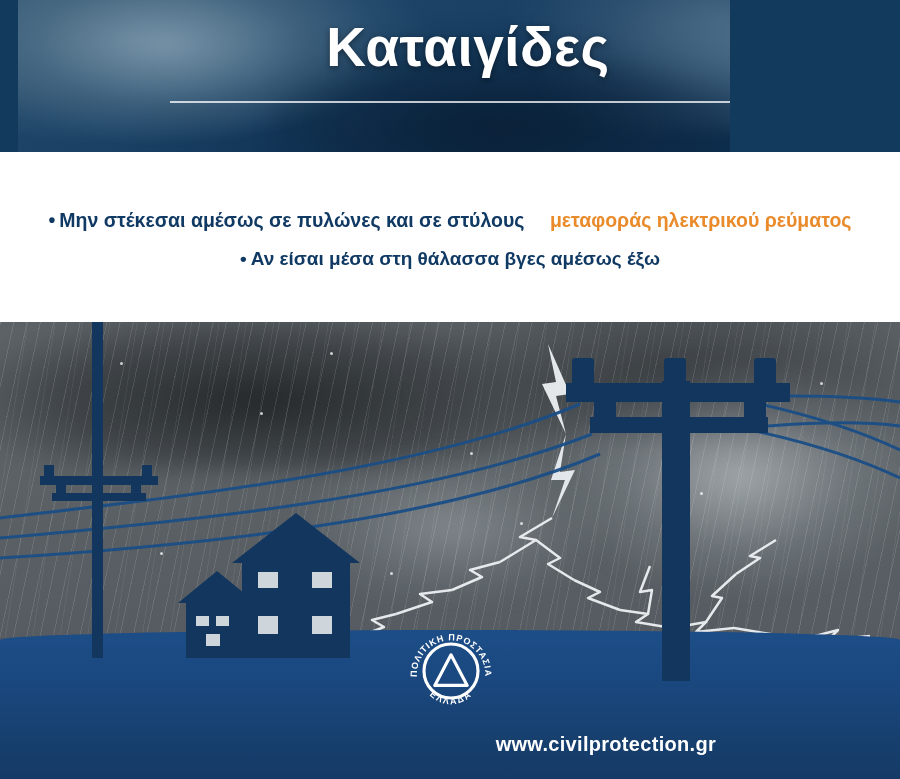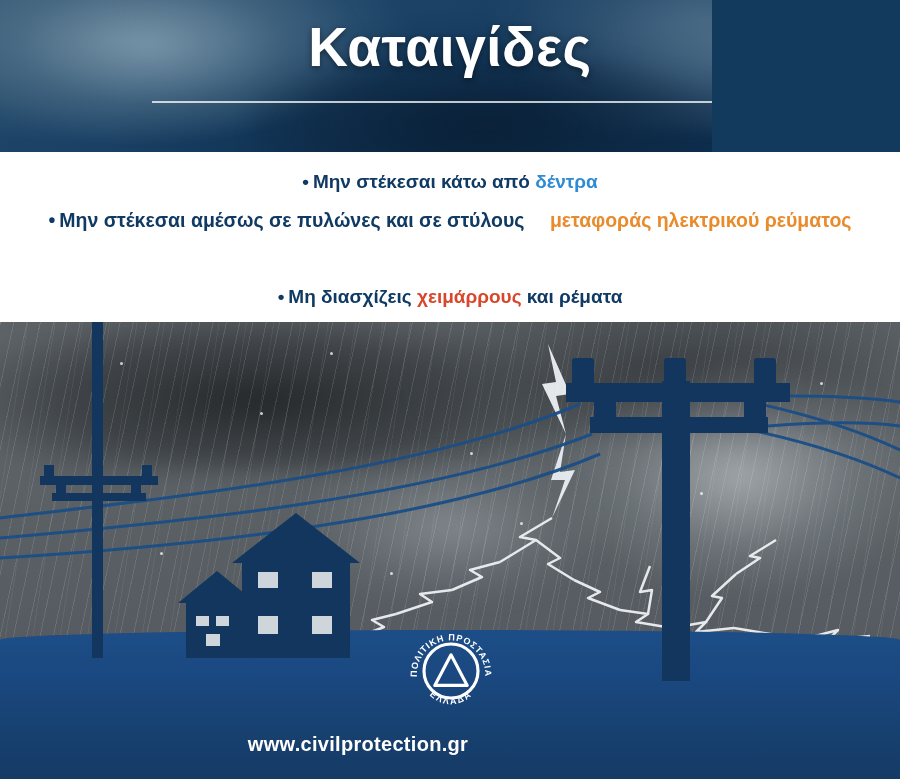--- a/index.html
+++ b/index.html
@@ -14,21 +14,21 @@
     position: relative;
     width: 900px;
     height: 779px;
     overflow: hidden;
     background: #123a5c;
   }
 
   
   .header-band {
     position: absolute;
-    left: 0; top: 0;
+    left: 18px; top: 0;
     width: 712px;
     height: 152px;
     overflow: hidden;
     background:
       radial-gradient(ellipse 420px 150px at 120px 40px, rgba(120,150,170,0.55) 0%, rgba(40,70,100,0.0) 70%),
       radial-gradient(ellipse 300px 120px at 700px 20px, rgba(90,120,145,0.45) 0%, rgba(30,60,90,0.0) 72%),
       radial-gradient(ellipse 500px 200px at 450px 150px, rgba(10,40,70,0.7) 0%, rgba(20,55,90,0.0) 70%),
       linear-gradient(160deg, #2b4e6b 0%, #1d4467 35%, #163c60 60%, #0e2f50 100%);
   }
   .cloud-a {
@@ -228,21 +228,21 @@
   
   .logo {
     position: absolute;
     left: 406px; bottom: 63px;
     width: 90px; height: 90px;
   }
   .url {
     position: absolute;
     left: 0; bottom: 23px;
     width: 716px;
-    text-align: center;
+    text-align: right;
     font-size: 20px;
     font-weight: bold;
     color: #ffffff;
     letter-spacing: 0.3px;
   }
 </style>
 </head>
 <body>
 
 <div class="poster">
@@ -250,32 +250,29 @@
   <div class="header-band">
     <div class="cloud-a"></div>
     <div class="cloud-b"></div>
     <div class="cloud-dark"></div>
     <div class="title">Καταιγίδες</div>
     <div class="title-rule"></div>
   </div>
 
   <div class="tips-band">
 
-    <div class="tip tip-1">
-      <span class="bullet">•</span><span>Μην στέκεσαι κάτω από </span><span class="hl-blue">δέντρα</span>
-    </div>
 
     <div class="tip tip-2">
       <span class="bullet">•</span><span>Μην στέκεσαι αμέσως σε πυλώνες και σε στύλους </span><span class="hl-orange">μεταφοράς ηλεκτρικού ρεύματος</span>
     </div>
 
-
-    <div class="tip tip-4">
-      <span class="bullet">•</span><span>Μη διασχίζεις </span><span class="hl-red">χειμάρρους</span><span> και ρέματα</span>
+    <div class="tip tip-3">
+      <span class="bullet">•</span><span>Αν είσαι μέσα στη θάλασσα βγες αμέσως έξω</span>
     </div>
+
 
   </div>
 
   <div class="scene">
 
     <div class="sky-dark-cloud"></div>
     <div class="sky-dark-cloud2"></div>
     <div class="sky-glow"></div>
     <div class="sky-glow2"></div>
 

